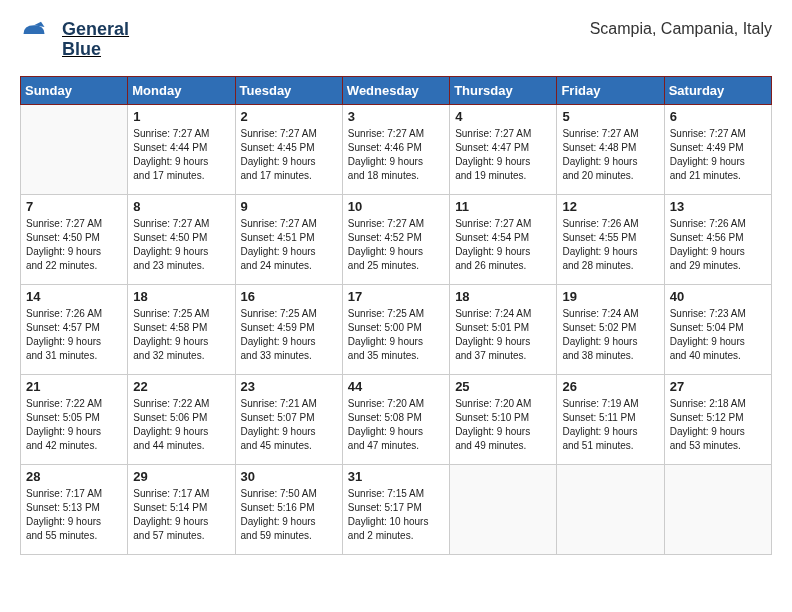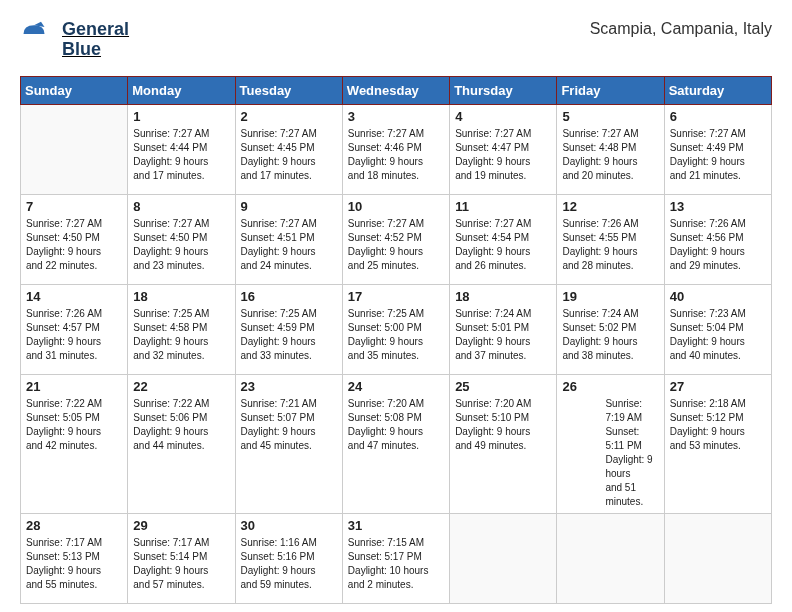--- a/index.html
+++ b/index.html
@@ -279,36 +279,36 @@
 and 44 minutes.</div>
         </td>
         <td>
           <div class="day-num">23</div>
           <div class="day-info" style="white-space: pre-line;">Sunrise: 7:21 AM
 Sunset: 5:07 PM
 Daylight: 9 hours
 and 45 minutes.</div>
         </td>
         <td>
-          <div class="day-num">24</div>
+          <div class="day-num">44</div>
           <div class="day-info" style="white-space: pre-line;">Sunrise: 7:20 AM
 Sunset: 5:08 PM
 Daylight: 9 hours
 and 47 minutes.</div>
         </td>
         <td>
           <div class="day-num">25</div>
           <div class="day-info" style="white-space: pre-line;">Sunrise: 7:20 AM
 Sunset: 5:10 PM
 Daylight: 9 hours
 and 49 minutes.</div>
         </td>
         <td>
           <div class="day-num">26</div>
-          <div class="day-info" style="white-space: pre-line; margin-left: 43px;">Sunrise: 7:19 AM
+          <div class="day-info" style="white-space: pre-line;">Sunrise: 7:19 AM
 Sunset: 5:11 PM
 Daylight: 9 hours
 and 51 minutes.</div>
         </td>
         <td>
           <div class="day-num">27</div>
           <div class="day-info" style="white-space: pre-line;">Sunrise: 2:18 AM
 Sunset: 5:12 PM
 Daylight: 9 hours
 and 53 minutes.</div>
@@ -324,21 +324,21 @@
         </td>
         <td>
           <div class="day-num">29</div>
           <div class="day-info" style="white-space: pre-line;">Sunrise: 7:17 AM
 Sunset: 5:14 PM
 Daylight: 9 hours
 and 57 minutes.</div>
         </td>
         <td>
           <div class="day-num">30</div>
-          <div class="day-info" style="white-space: pre-line;">Sunrise: 1:16 AM
+          <div class="day-info" style="white-space: pre-line;">Sunrise: 7:50 AM
 Sunset: 5:16 PM
 Daylight: 9 hours
 and 59 minutes.</div>
         </td>
         <td>
           <div class="day-num">31</div>
           <div class="day-info" style="white-space: pre-line;">Sunrise: 7:15 AM
 Sunset: 5:17 PM
 Daylight: 10 hours
 and 2 minutes.</div>

